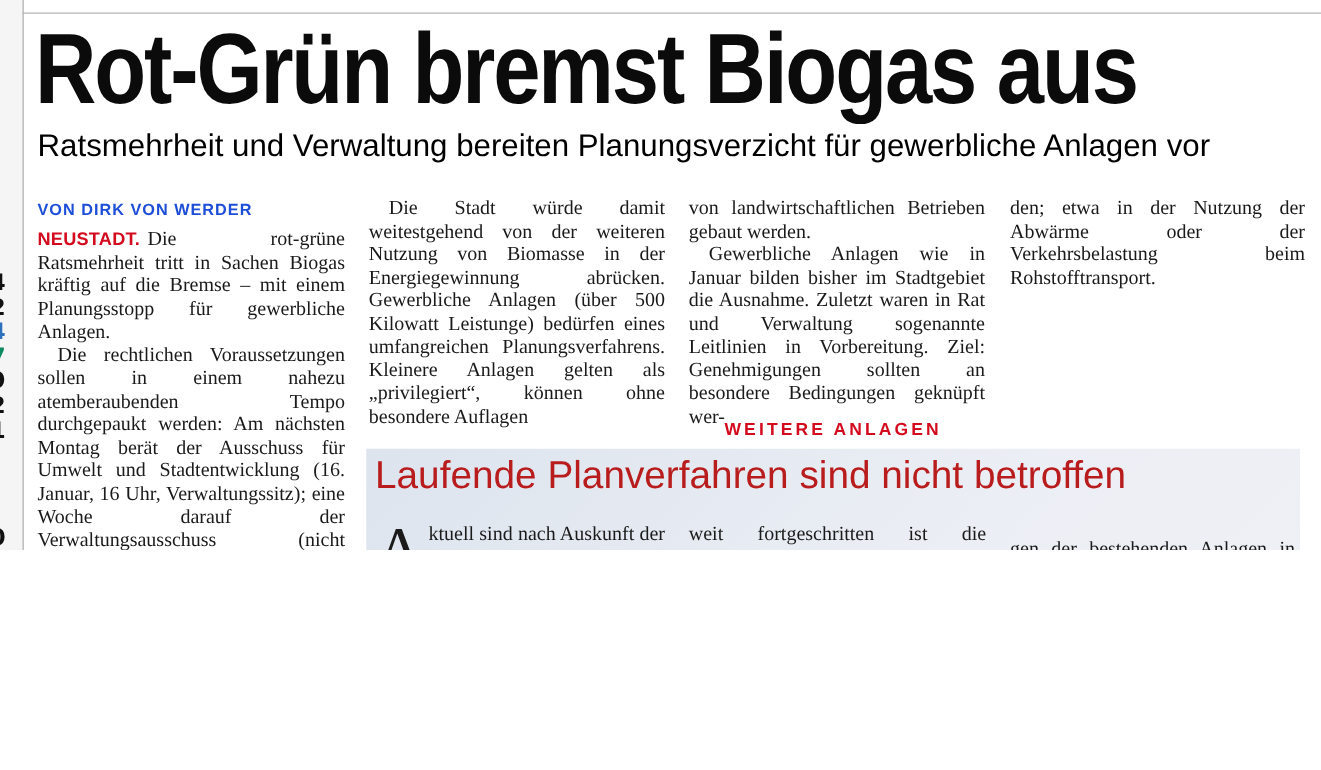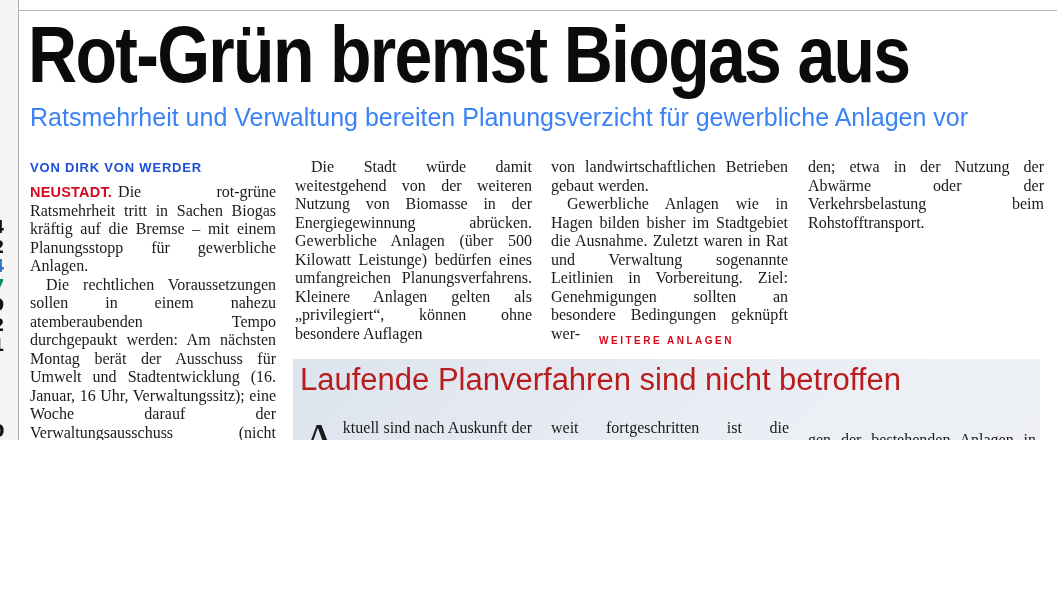--- a/index.html
+++ b/index.html
@@ -11,33 +11,33 @@
 
   .margin-group{position:absolute;left:0;width:12px;}
   .margin-group span{display:block;height:19.6px;line-height:19.6px;
         font-family:"DejaVu Sans",sans-serif;font-weight:bold;font-size:18px;
         margin-left:-8px;width:20px;}
 
   .headline{position:absolute;left:28px;top:14px;font-family:"Liberation Sans",sans-serif;
         font-weight:bold;font-size:80px;line-height:82px;letter-spacing:-2px;color:#0b0b0b;
         transform:scaleX(.85);transform-origin:left center;white-space:nowrap;}
   .subheadline{position:absolute;left:30px;top:103px;font-family:"Liberation Sans",sans-serif;
-        font-size:25px;color:#3b82f6;white-space:nowrap;}
+        font-size:25px;color:#000000;white-space:nowrap;}
   .byline{position:absolute;left:30px;top:160px;font-family:"Liberation Sans",sans-serif;
         font-weight:bold;font-size:13px;letter-spacing:.8px;color:#1d4ed8;}
 
   .col{position:absolute;font-size:16px;line-height:18.5px;text-align:justify;
         hyphens:auto;-webkit-hyphens:auto;}
   .col p{margin:0;}
   .col p.indent{text-indent:1em;}
   .lede{font-family:"Liberation Sans",sans-serif;font-weight:bold;font-size:14.5px;
         letter-spacing:.2px;margin-right:6px;}
 
   .kicker{position:absolute;left:293px;top:335px;width:747px;text-align:center;
-        font-family:"Liberation Sans",sans-serif;font-weight:bold;font-size:10px;
+        font-family:"Liberation Sans",sans-serif;font-weight:bold;font-size:14px;
         letter-spacing:2.5px;}
   .subbox{position:absolute;left:293px;top:359px;width:747px;height:230px;
         background:linear-gradient(135deg,#dde4ee 0%,#ebeef4 55%,#eff1f5 100%);}
   .subtitle{position:absolute;left:300px;top:362px;font-family:"Liberation Sans",sans-serif;
         font-size:31px;color:#b91c1c;white-space:nowrap;}
   .dropcap{float:left;font-size:51px;line-height:40px;padding:2px 5px 0 0;font-weight:normal;}
   .sig{float:right;}
 </style>
 </head>
 <body>
@@ -73,21 +73,21 @@
     <p><span class="lede" style="color:#d40a1e;">NEUSTADT.</span><span>Die rot-grüne Ratsmehrheit tritt in Sachen Biogas kräftig auf die Bremse – mit einem Planungsstopp für gewerbliche Anlagen.</span></p>
     <p class="indent">Die rechtlichen Voraussetzungen sollen in einem nahezu atemberaubenden Tempo durchgepaukt werden: Am nächsten Montag berät der Ausschuss für Umwelt und Stadtentwicklung (16. Januar, 16 Uhr, Verwaltungssitz); eine Woche darauf der Verwaltungsausschuss (nicht öffentlich) und schon am Donnerstag, 2. Februar, 17 Uhr, der Rat. Geht es nach der Mehrheit, tritt der Planungsstopp dann in Kraft. Zweifel daran gibt es kaum, da neben SPD und Grünen auch aus anderen Fraktionen – zumindest der UWG – Zustimmung erwartet wird.</p>
   </div>
 
   <div class="col" style="left:295px;top:158px;width:237px;">
     <p class="indent">Die Stadt würde damit weitestgehend von der weiteren Nutzung von Biomasse in der Energiegewinnung abrücken. Gewerbliche Anlagen (über 500 Kilowatt Leistunge) bedürfen eines umfangreichen Planungsverfahrens. Kleinere Anlagen gelten als „privilegiert“, können ohne besondere Auflagen</p>
   </div>
 
   <div class="col" style="left:551px;top:158px;width:237px;">
     <p>von landwirtschaftlichen Betrieben gebaut werden.</p>
-    <p class="indent">Gewerbliche Anlagen wie in Hagen bilden bisher im Stadtgebiet die Ausnahme. Zuletzt waren in Rat und Verwaltung sogenannte Leitlinien in Vorbereitung. Ziel: Genehmigungen sollten an besondere Bedingungen geknüpft wer-</p>
+    <p class="indent">Gewerbliche Anlagen wie in Januar bilden bisher im Stadtgebiet die Ausnahme. Zuletzt waren in Rat und Verwaltung sogenannte Leitlinien in Vorbereitung. Ziel: Genehmigungen sollten an besondere Bedingungen geknüpft wer-</p>
   </div>
 
   <div class="col" style="left:808px;top:158px;width:236px;">
     <p>den; etwa in der Nutzung der Abwärme oder der Verkehrsbelastung beim Rohstofftransport.</p>
   </div>
 
   <div class="kicker" style="color:#d40a1e;">WEITERE ANLAGEN</div>
   <div class="subbox"></div>
   <div class="subtitle">Laufende Planverfahren sind nicht betroffen</div>
 

